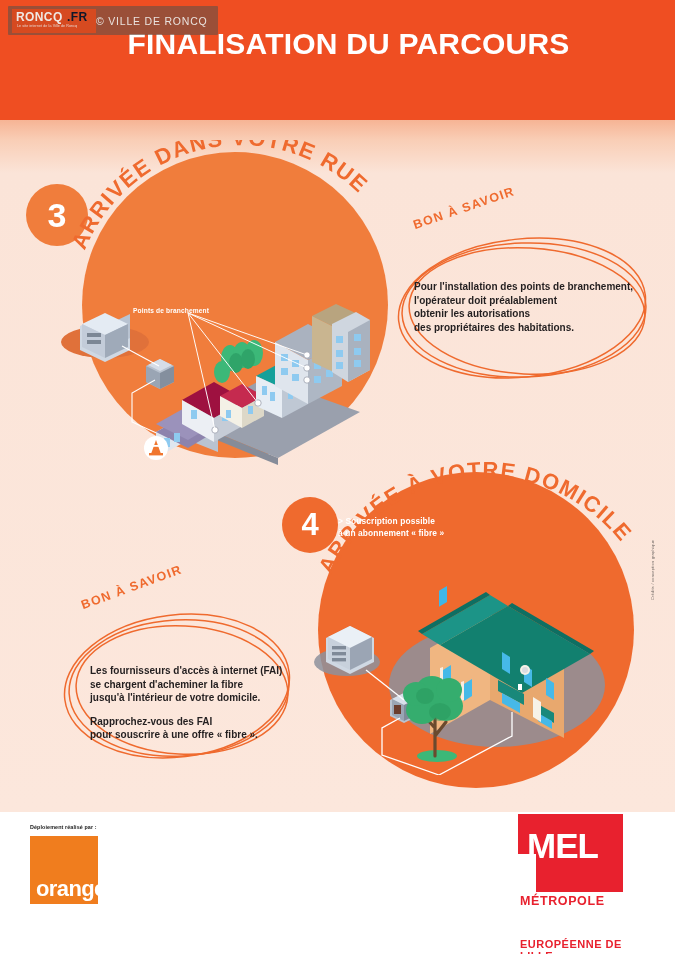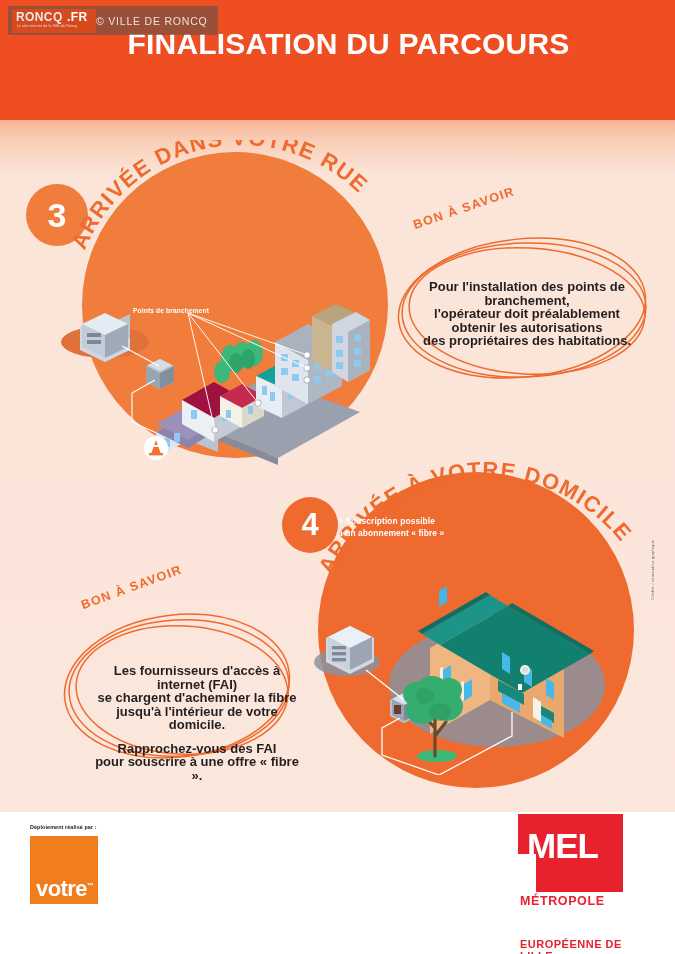--- a/index.html
+++ b/index.html
@@ -52,21 +52,21 @@
     width:84px;height:24px;margin-left:4px;
     background:#d64a20;
     position:relative;display:block;
   }
   .wm-logo .wm-roncq{
     position:absolute;left:4px;top:1px;
     font-size:12px;font-weight:bold;color:#efe8e4;letter-spacing:0.4px;
   }
   .wm-logo .wm-fr{
     position:absolute;left:55px;top:1px;
-    font-size:12px;font-weight:bold;color:#ffffff;letter-spacing:0.4px;
+    font-size:12px;font-weight:bold;color:#0f172a;letter-spacing:0.4px;
   }
   .wm-logo .wm-sub{
     position:absolute;left:5px;top:15px;
     font-size:3.6px;color:#e8d8d2;letter-spacing:0.1px;
   }
   .wm-cred{
     font-size:10.5px;color:#e9e2de;letter-spacing:0.8px;
     margin-left:0;white-space:nowrap;
   }
 
@@ -116,22 +116,22 @@
   #copy4{left:338px;top:515px;width:240px;}
 
   
   .bubble{position:absolute;}
   .bubble svg{position:absolute;left:0;top:0;overflow:visible;}
   .bubble-label{
     position:absolute;font-weight:bold;color:#ef6a2e;
     font-size:12.5px;letter-spacing:1.3px;white-space:nowrap;
   }
   .bubble-text{
-    position:absolute;text-align:center;color:#231f20;
-    font-weight:bold;font-size:13px;line-height:13.5px;
+    position:absolute;text-align:left;color:#231f20;
+    font-weight:bold;font-size:10px;line-height:13.5px;
   }
   .bubble-text p{margin:0 0 10px 0;}
   .bubble-text p:last-child{margin:0;}
 
   #bubbleA{left:396px;top:234px;width:262px;height:152px;}
   #bubbleA .bubble-label{left:20px;top:-16px;transform:rotate(-19deg);transform-origin:left bottom;}
   #bubbleA .bubble-text{left:18px;top:46px;width:226px;}
 
   #bubbleB{left:62px;top:612px;width:238px;height:152px;}
   #bubbleB .bubble-label{left:22px;top:-14px;transform:rotate(-20deg);transform-origin:left bottom;}
@@ -503,21 +503,21 @@
     <div class="bubble-text">
       <p>Les fournisseurs d'accès à internet (FAI)<br>se chargent d'acheminer la fibre<br>jusqu'à l'intérieur de votre domicile.</p>
       <p>Rapprochez-vous des FAI<br>pour souscrire à une offre « fibre ».</p>
     </div>
   </div>
 
   <div class="vcredit">Crédits / conception graphique</div>
 
   <div class="orange-caption">Déploiement réalisé par :</div>
   <div class="orange-logo"></div>
-  <div class="orange-word"><span>votre</span><sup>™</sup></div>
+  <div class="orange-word"><span>orange</span><sup>™</sup></div>
 
   <div class="mel-block">
     <div class="mel-sq"></div>
     <div class="mel-notch"></div>
     <div class="mel-word">MEL</div>
     <div class="mel-l1">MÉTROPOLE</div>
     <div class="mel-l2">EUROPÉENNE DE LILLE</div>
   </div>
 
 </div>

